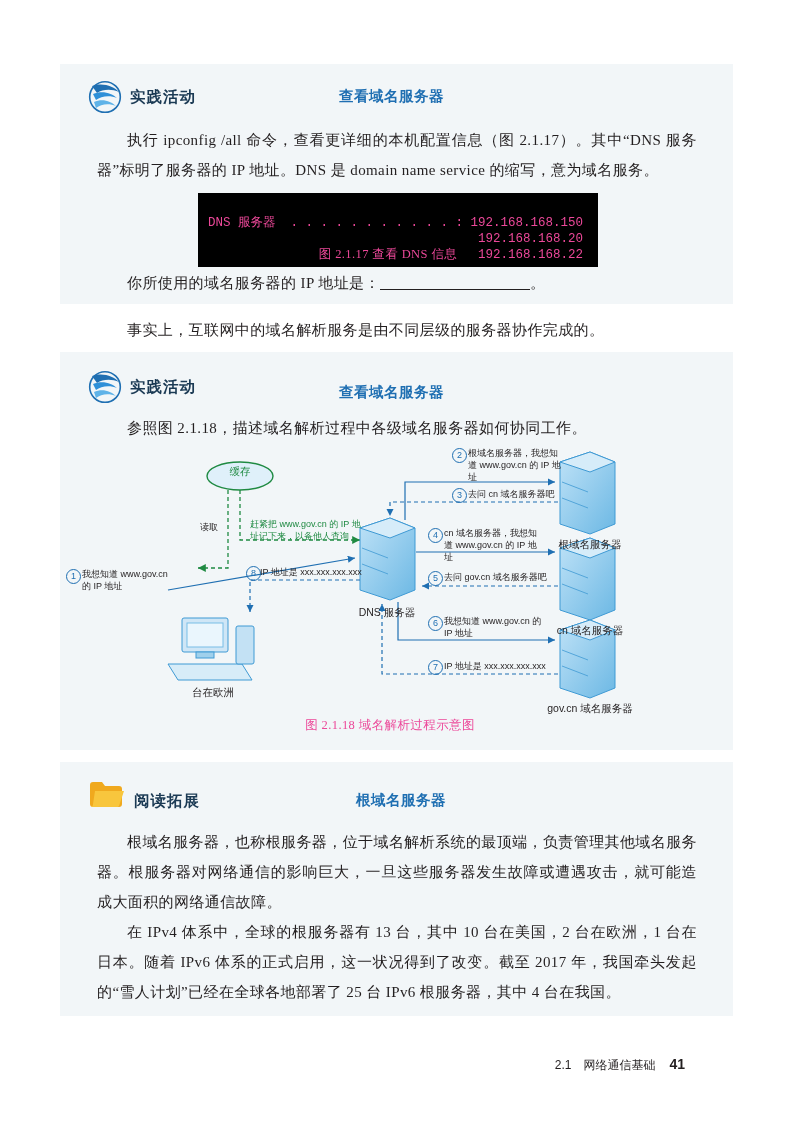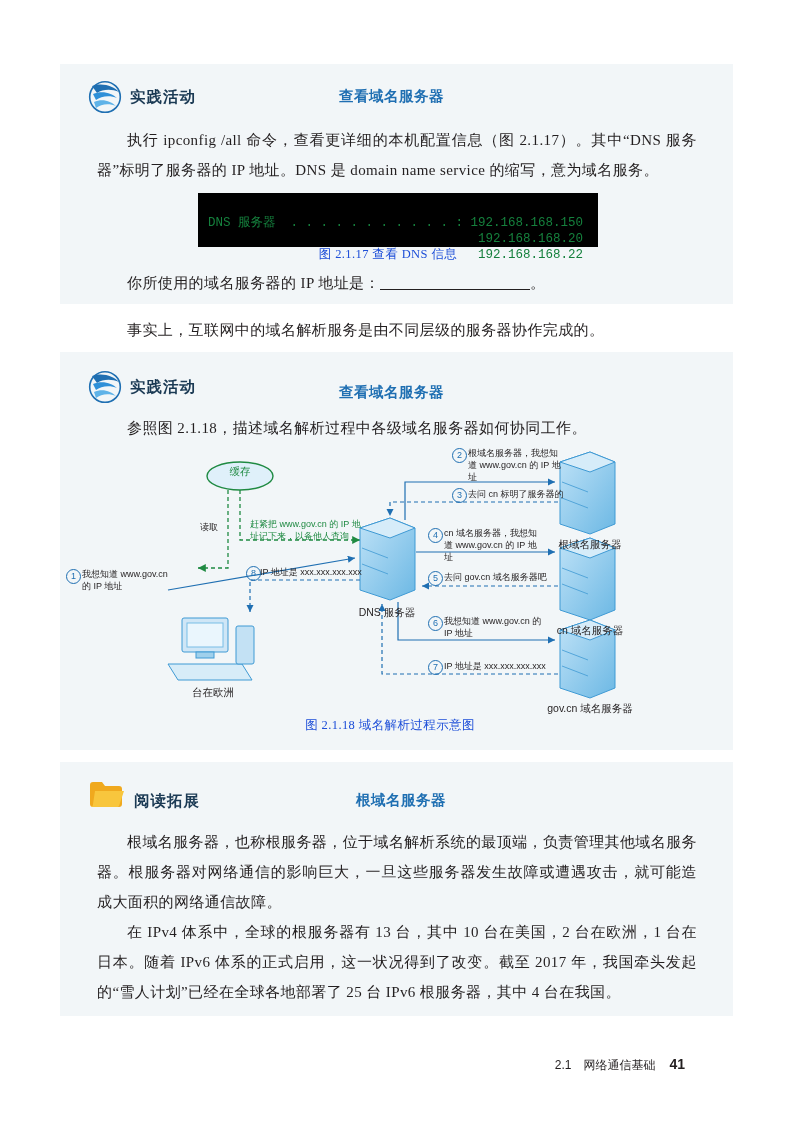--- a/index.html
+++ b/index.html
@@ -62,31 +62,31 @@
     line-height: 30px;
     color: #231f20;
     text-align: justify;
     letter-spacing: 0.4px;
   }
 
   
   .console {
     position: absolute;
     background: #000000;
-    color: #15803d;
+    color: #ec4899;
     font-family: "Liberation Mono", "DejaVu Sans Mono", monospace;
     font-size: 12.5px;
     line-height: 16px;
-    padding: 6px 10px 4px 10px;
+    padding: 6px 10px 24px 10px;
     white-space: pre;
   }
   .figcap {
     position: absolute;
     font-size: 12.5px;
-    color: #1d4ed8;
+    color: #ec4899;
     text-align: center;
     letter-spacing: 0.4px;
   }
 
   .fill-line {
     display: inline-block;
     width: 150px;
     border-bottom: 1px solid #231f20;
     height: 14px;
     vertical-align: -2px;
@@ -280,21 +280,21 @@
     <div class="dname" style="left:468px; top:262px; width:124px;">gov.cn 域名服务器</div>
     <div class="dname" style="left:110px; top:246px; width:86px;">台在欧洲</div>
 
     <div class="circnum" style="left:6px; top:129px;">1</div>
     <div class="dlabel" style="left:22px; top:128px; width:86px;">我想知道 www.gov.cn 的 IP 地址</div>
 
     <div class="circnum" style="left:392px; top:8px;">2</div>
     <div class="dlabel" style="left:408px; top:7px; width:96px;">根域名服务器，我想知道 www.gov.cn 的 IP 地址</div>
 
     <div class="circnum" style="left:392px; top:48px;">3</div>
-    <div class="dlabel" style="left:408px; top:48px; width:104px;">去问 cn 标明了服务器的</div>
+    <div class="dlabel" style="left:408px; top:48px; width:104px;">去问 cn 域名服务器吧</div>
 
     <div class="circnum" style="left:368px; top:88px;">4</div>
     <div class="dlabel" style="left:384px; top:87px; width:100px;">cn 域名服务器，我想知道 www.gov.cn 的 IP 地址</div>
 
     <div class="circnum" style="left:368px; top:131px;">5</div>
     <div class="dlabel" style="left:384px; top:131px; width:118px;">去问 gov.cn 域名服务器吧</div>
 
     <div class="circnum" style="left:368px; top:176px;">6</div>
     <div class="dlabel" style="left:384px; top:175px; width:106px;">我想知道 www.gov.cn 的 IP 地址</div>
 

